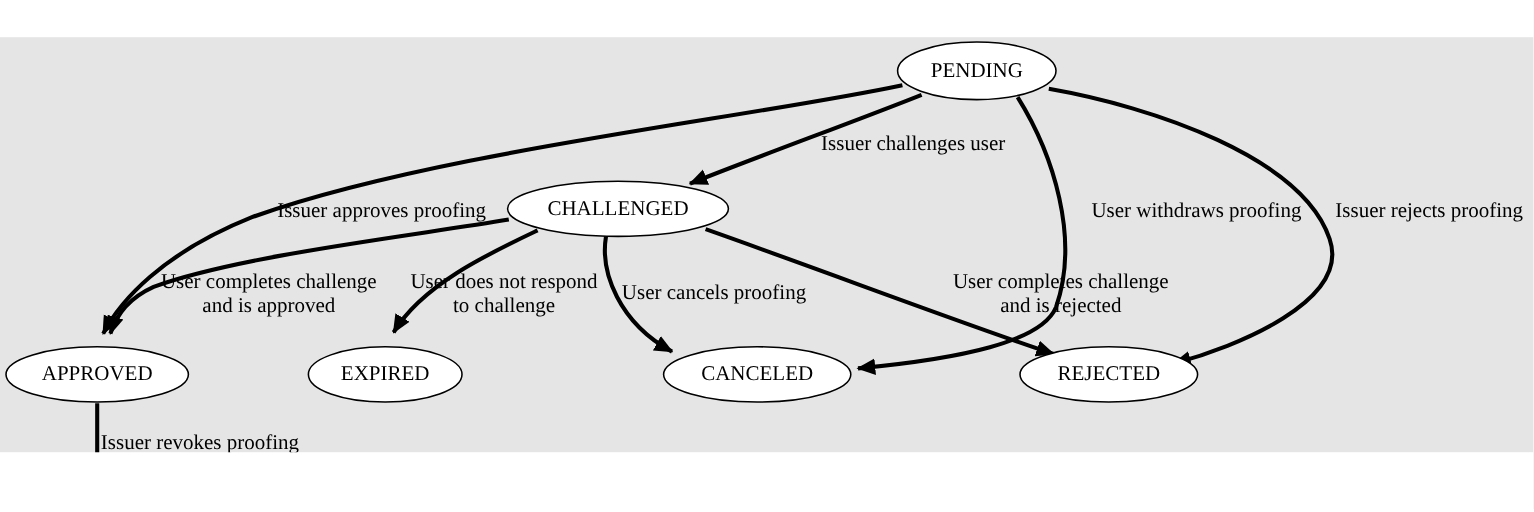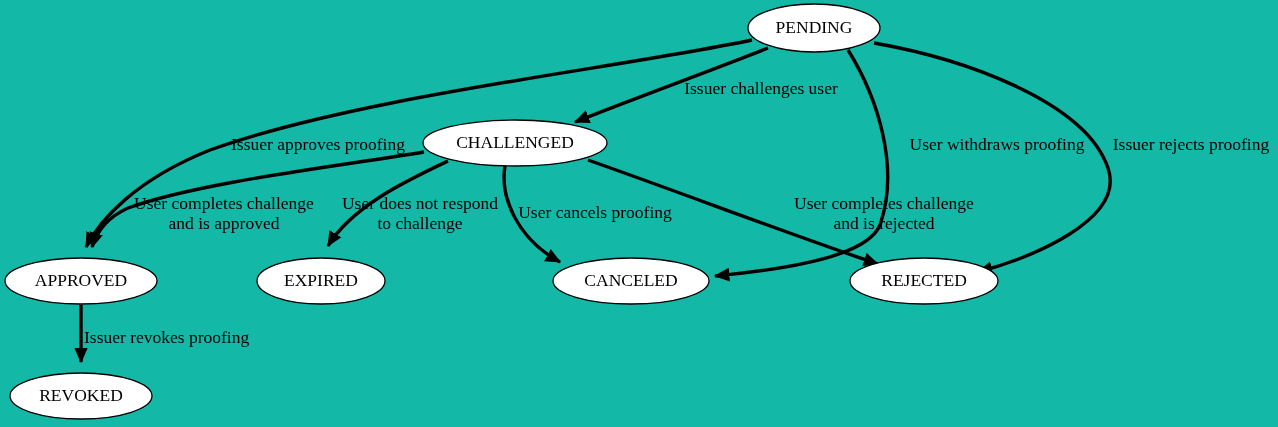--- a/index.html
+++ b/index.html
@@ -6,23 +6,24 @@
     margin: 0;
     padding: 0;
     background: #ffffff;
   }
   body {
     font-family: "Liberation Serif", "DejaVu Serif", serif;
   }
   #diagram-root {
     position: relative;
     width: 1278px;
-    height: 427px;
-    background: #14b8a6;
+    height: 346px;
+    background: #e5e5e5;
     overflow: hidden;
+    margin-top: 31px;
   }
   svg#state-diagram {
     display: block;
     width: 1278px;
     height: 427px;
   }
   .node-ellipse {
     fill: #ffffff;
     stroke: #000000;
     stroke-width: 1.3;

